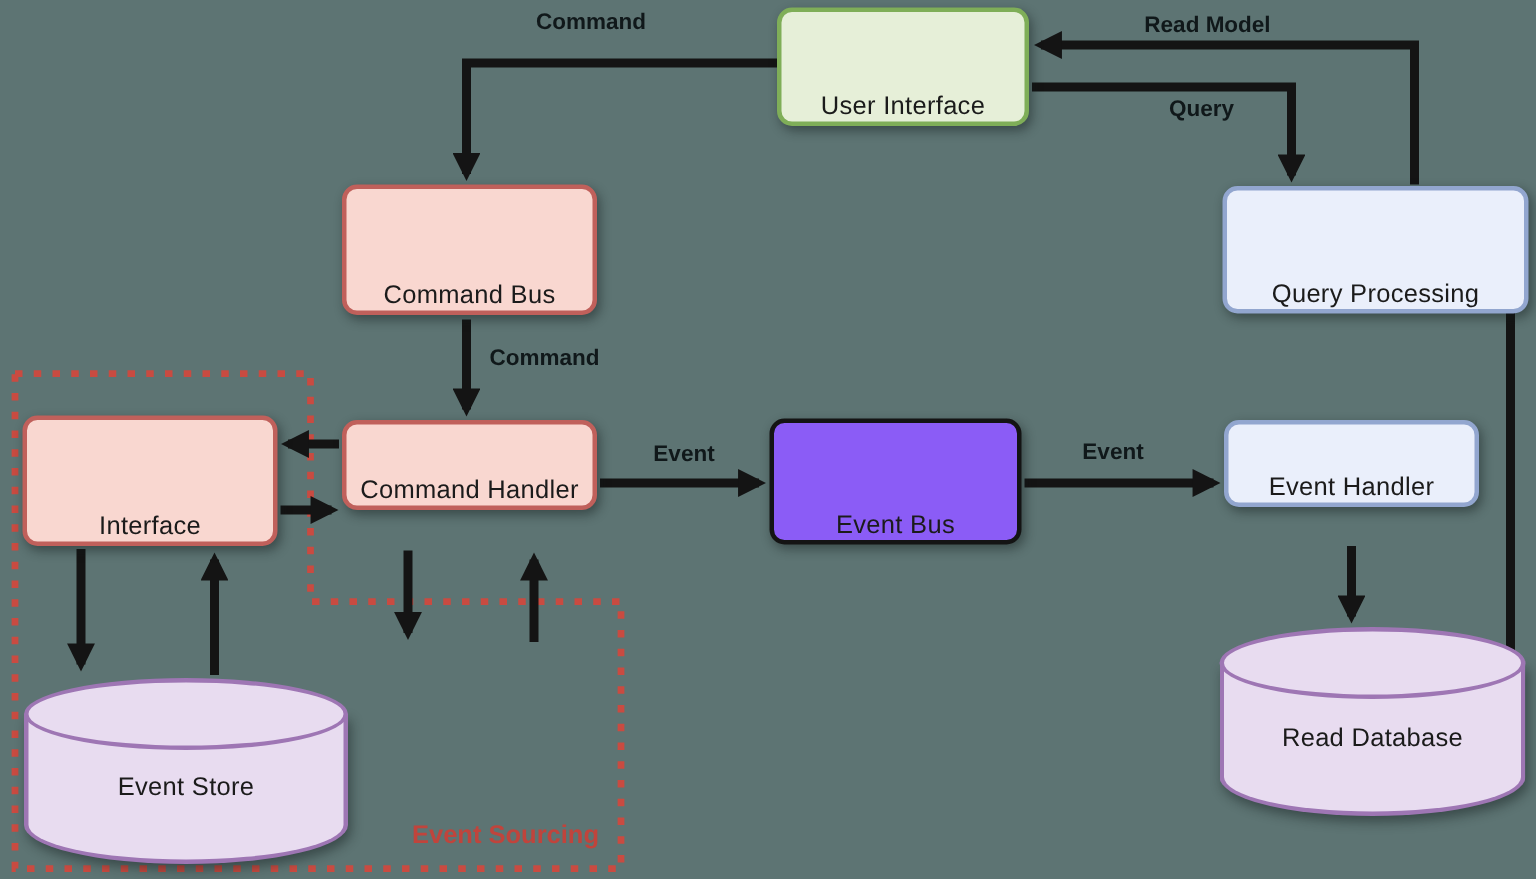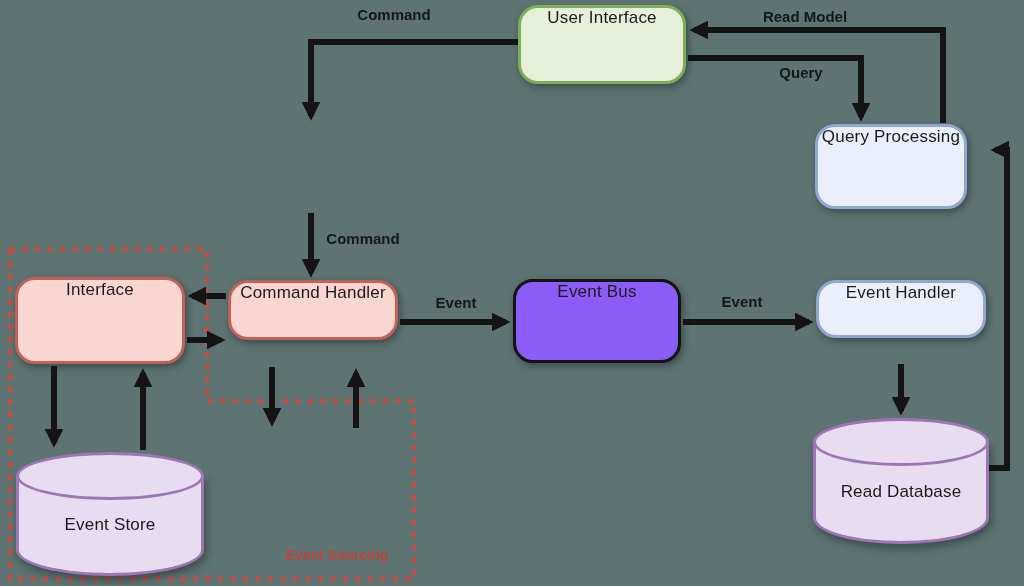--- a/index.html
+++ b/index.html
@@ -7,37 +7,37 @@
     position:relative;
     width:1024px; height:586px;
     background:#5d7473;
     overflow:hidden;
     font-family:"Liberation Sans", sans-serif;
   }
   #wires { position:absolute; left:0; top:0; z-index:1; }
   .node {
     position:absolute;
     z-index:2;
-    display:flex; align-items:flex-start; justify-content:center;
-    border-radius:20px;
+    display:flex; align-items:flex-end; justify-content:center;
+    border-radius:10px;
     border:3.5px solid;
     box-shadow:2px 3px 7px rgba(15,25,25,0.45);
     box-sizing:border-box;
   }
   .node-label {
     font-size:17px;
     color:#1b1b1b;
     text-align:center;
     letter-spacing:0.2px;
   }
   .green { background:#e6efd8; border-color:#7fae58; }
   .pink  { background:#f9d7d0; border-color:#c0605b; }
   .blue  { background:#eaeffb; border-color:#92a6cf; }
   .white { background:#8b5cf6; border-color:#141414; }
-  .cylinder { position:absolute; z-index:2; }
+  .cylinder { position:absolute; z-index:2;padding-left:28px; }
   .cyl-top {
     position:absolute; left:0; right:0; top:0; height:48px;
     border-radius:50%;
     border:3px solid;
     box-sizing:border-box;
     z-index:2;
   }
   .cyl-body {
     position:absolute; left:0; right:0; top:24px; bottom:0;
     border:3px solid; border-top:none;
@@ -52,21 +52,21 @@
   .edge-label {
     position:absolute; z-index:3;
     transform:translateX(-50%);
     font-size:15px; font-weight:bold; color:#10181a;
     white-space:nowrap;
     text-align:right;
   }
   .group-label {
     position:absolute; z-index:3;
     transform:translateX(-50%);
-    font-size:14px; font-weight:bold; color:#c0443c;
+    font-size:17px; font-weight:bold; color:#c0443c;
     white-space:nowrap;
   }
 </style>
 </head>
 <body>
 
 <div id="canvas">
 
   <svg id="wires" width="1024" height="586" viewBox="0 0 1024 586">
     <defs>
@@ -90,22 +90,25 @@
     <path d="M 54 366 V 443" fill="none" stroke="#141414" stroke-width="6" marker-end="url(#arrow)"></path>
     <path d="M 143 450 V 373" fill="none" stroke="#141414" stroke-width="6" marker-end="url(#arrow)"></path>
     <path d="M 272 367 V 422" fill="none" stroke="#141414" stroke-width="6" marker-end="url(#arrow)"></path>
     <path d="M 356 428 V 373" fill="none" stroke="#141414" stroke-width="6" marker-end="url(#arrow)"></path>
   </svg>
 
   <div class="node green" style="left:518px;top:5px;width:168px;height:79px">
     <span class="node-label">User Interface</span>
   </div>
 
+  <div class="node pink" style="left:228px;top:123px;width:170px;height:87px">
+    <span class="node-label">Command Bus</span>
+  </div>
 
-  <div class="node blue" style="left:815px;top:124px;width:152px;height:85px">
+  <div class="node blue" style="left:815px;top:124px;width:204px;height:85px">
     <span class="node-label">Query Processing</span>
   </div>
 
   <div class="node pink" style="left:15px;top:277px;width:170px;height:87px">
     <span class="node-label">Interface</span>
   </div>
 
   <div class="node pink" style="left:228px;top:280px;width:170px;height:60px">
     <span class="node-label">Command Handler</span>
   </div>

